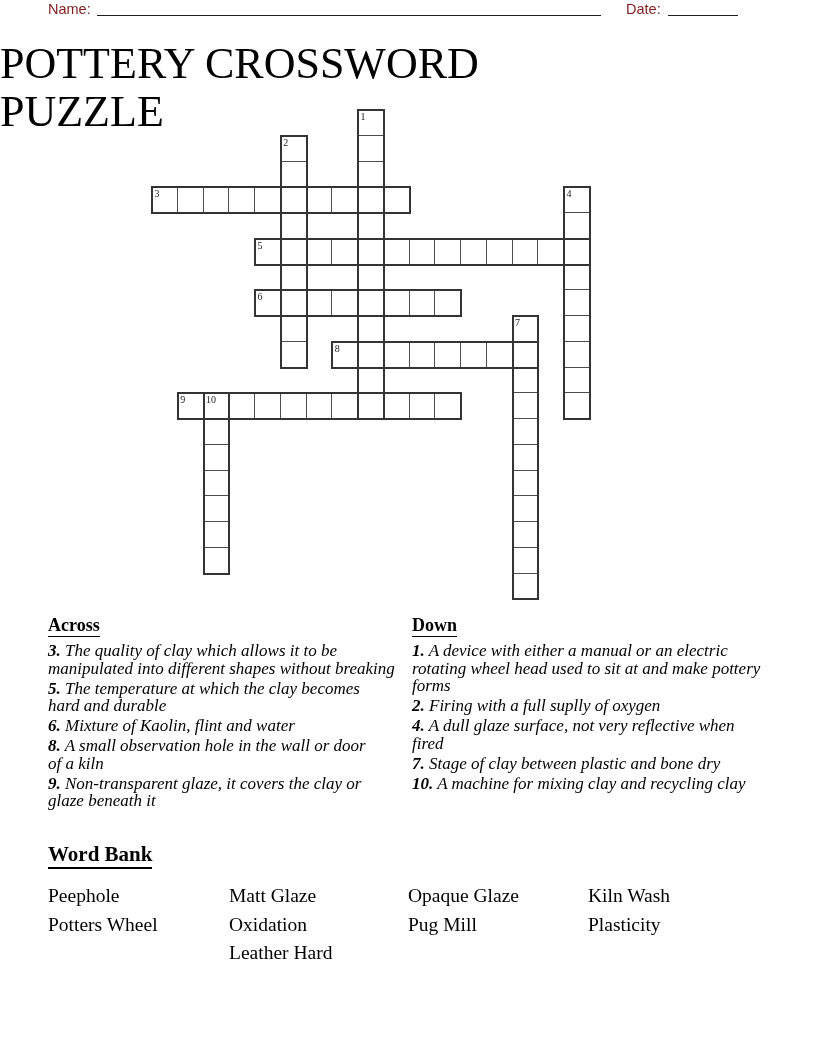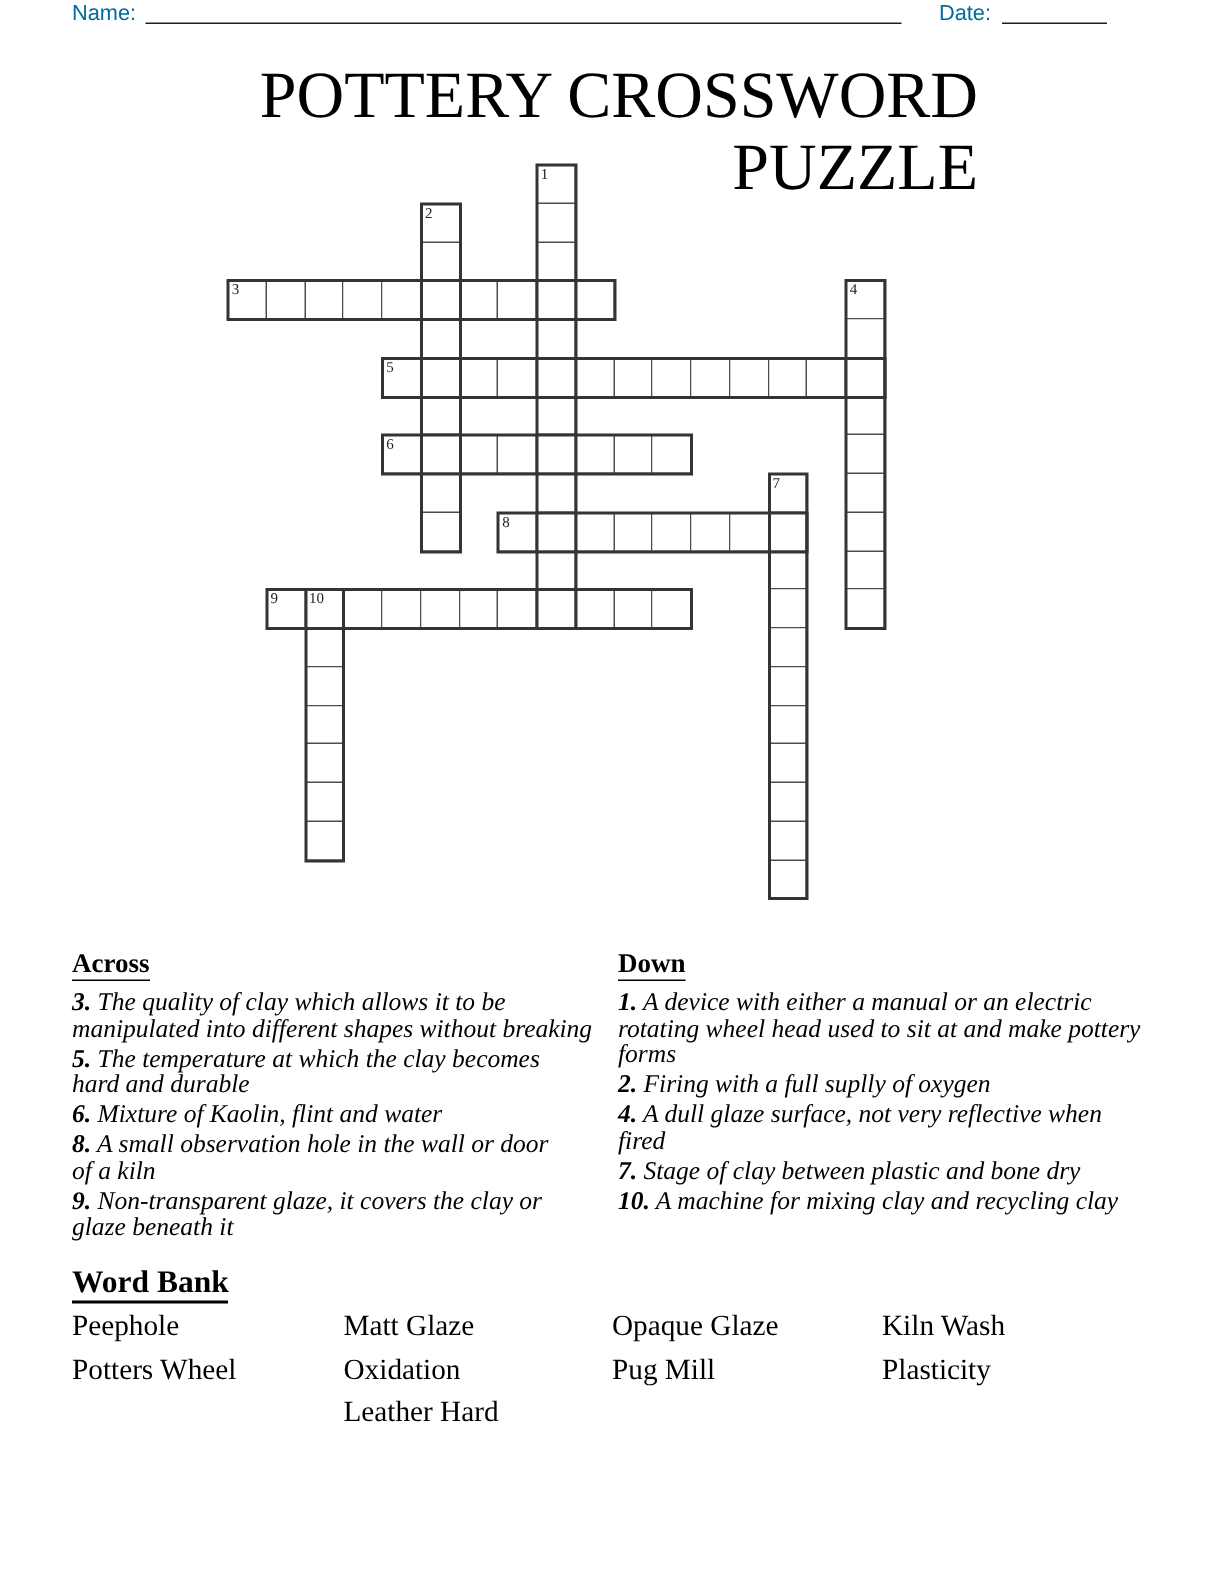--- a/index.html
+++ b/index.html
@@ -1,44 +1,44 @@
 <!DOCTYPE html>
 <html><head>
 <meta charset="utf-8">
 <style>
   html,body{margin:0;padding:0;background:#fff;}
   .page{position:relative;width:816px;height:1056px;background:#fff;overflow:hidden;
         font-family:"Liberation Serif", serif;color:#000;}
   
   .hdr-label{position:absolute;top:1px;font-family:"Liberation Sans", sans-serif;
-             font-size:14.5px;color:#0369a1;white-space:nowrap;}
+             font-size:14.5px;color:#7f1d1d;white-space:nowrap;}
   .hdr-line{position:absolute;top:0;height:15px;border-bottom:1.8px solid #1f1f1f;}
   
-  .title{position:absolute;top:40px;left:0;width:652px;text-align:right;
+  .title{position:absolute;top:40px;left:0;width:652px;text-align:left;
          font-size:44px;line-height:48px;font-weight:normal;letter-spacing:0;}
   
   .grid{position:absolute;}
   .cell{position:absolute;box-sizing:border-box;background:#fff;
         border-right:1px solid #4d4d4d;border-bottom:1px solid #4d4d4d;}
   .word-outline{position:absolute;box-sizing:border-box;border:2px solid #343434;
                 pointer-events:none;background:transparent;}
   .cell-num{position:absolute;font-size:10px;line-height:10px;color:#222;
             font-family:"Liberation Serif", serif;pointer-events:none;}
   
-  .clues-col{position:absolute;top:632px;width:372px;}
+  .clues-col{position:absolute;top:615px;width:372px;}
   .clue-heading{display:inline-block;font-size:18px;line-height:20px;font-weight:bold;
                 border-bottom:1.8px solid #000;padding-bottom:1px;margin-bottom:5px;}
   .clue{font-size:17px;line-height:17.5px;margin-bottom:2.5px;}
   .clue-line{white-space:nowrap;font-style:italic;}
   .clue-num{font-weight:bold;}
   
   .wordbank{position:absolute;left:48px;top:842px;}
   .wb-heading{display:inline-block;font-size:21px;line-height:24px;font-weight:bold;
               border-bottom:2.2px solid #000;padding-bottom:1px;}
-  .wb-cols{display:flex;margin-top:2px;}
+  .wb-cols{display:flex;margin-top:13px;}
   .wb-col{display:block;}
   .wb-col-1{width:181px;}.wb-col-2{width:179px;}.wb-col-3{width:180px;}.wb-col-4{width:170px;}
   .wb-word{display:block;font-size:19.5px;line-height:28.6px;white-space:nowrap;}
 </style>
 </head>
 <body>
 
 <div class="page">
 
   <div>

